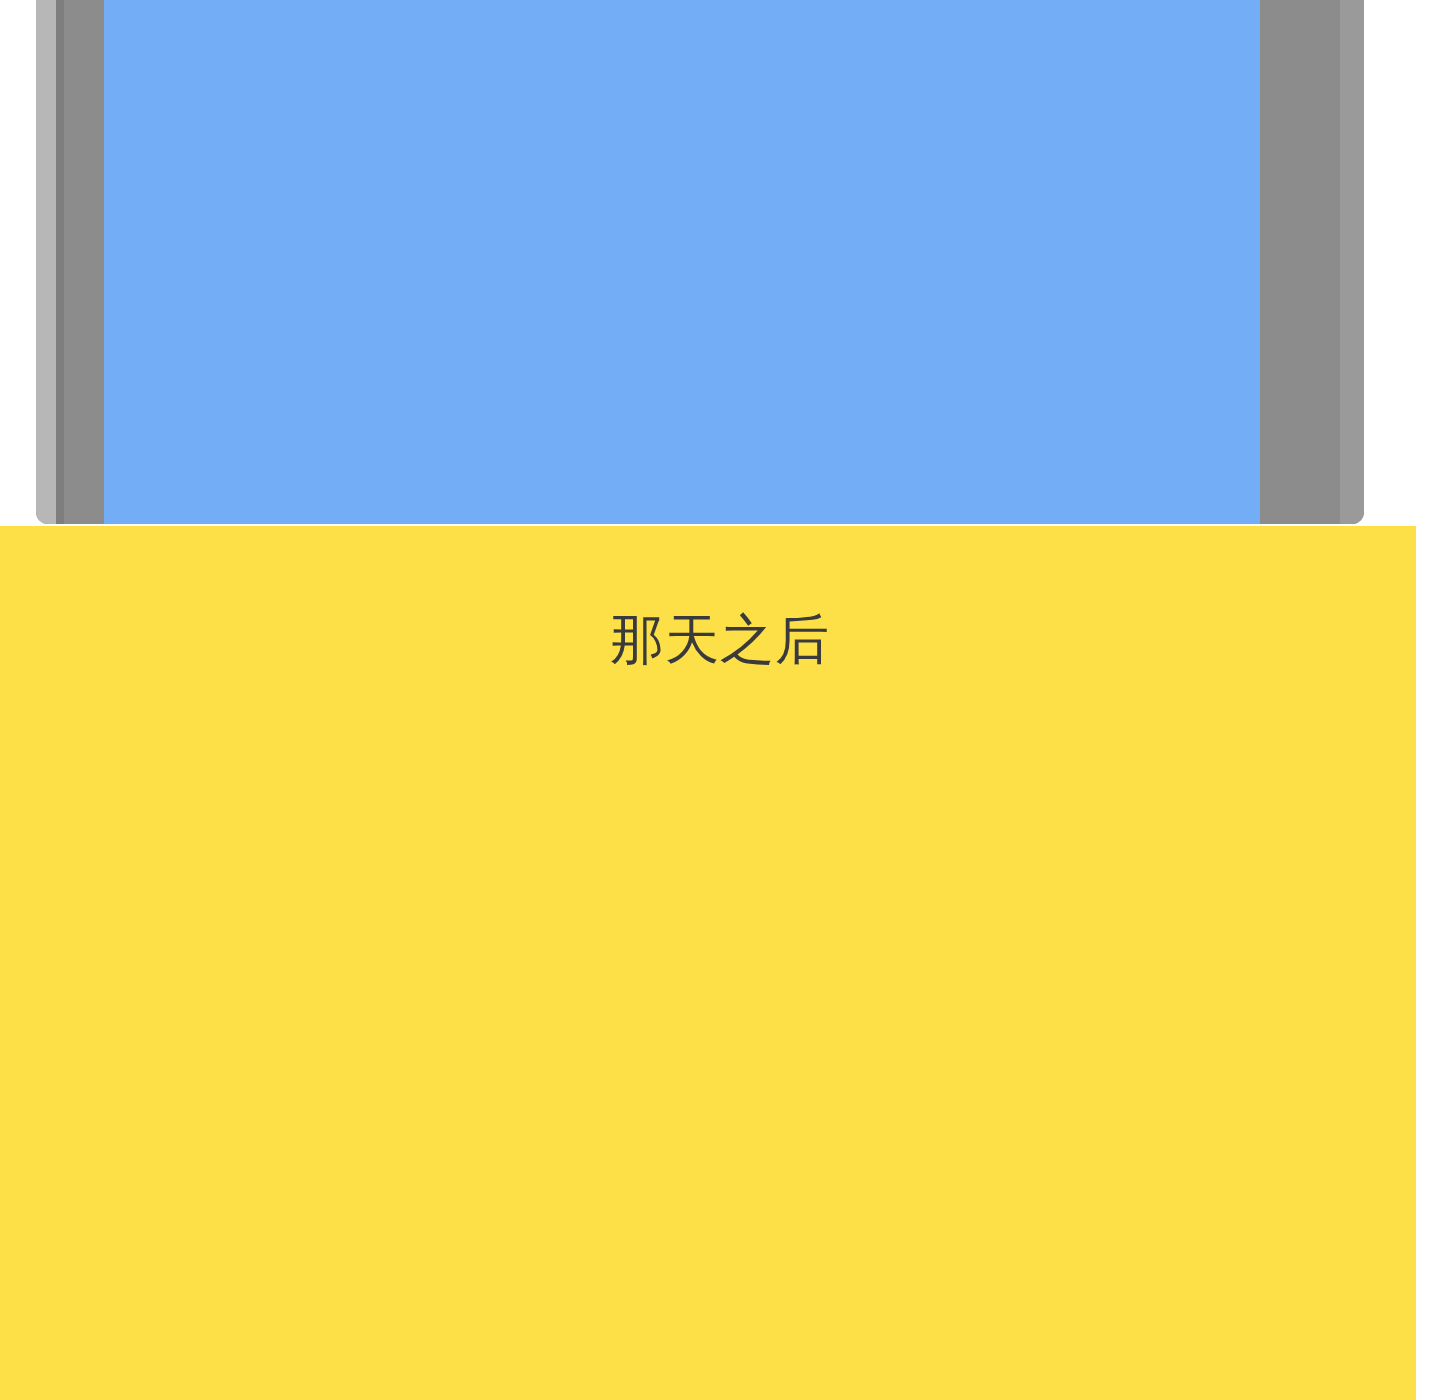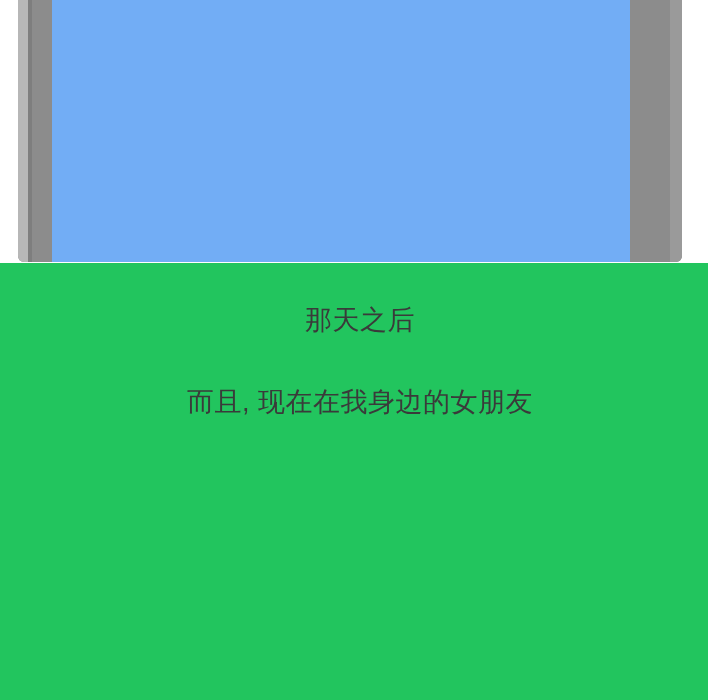--- a/index.html
+++ b/index.html
@@ -10,21 +10,21 @@
   body {
     width: 720px;
     height: 700px;
     overflow: hidden;
     font-family: "Liberation Sans", sans-serif;
   }
   .page {
     position: relative;
     width: 708px;
     height: 700px;
-    background: #22c55e;
+    background: #fde047;
   }
 
   
   .panel-top {
     position: absolute;
     left: 0;
     top: 0;
     width: 720px;
     height: 262px;
     background: #ffffff;
@@ -103,17 +103,16 @@
     </div>
   </div>
   <div class="panel-divider"></div>
 
   <div class="narration">
     <div class="block">
       <span class="line">那天之后</span>
     </div>
     <div class="gap"></div>
     <div class="block">
-      <span class="line">而且, 现在在我身边的女朋友</span>
     </div>
   </div>
 
 </div>
 
 </body></html>

